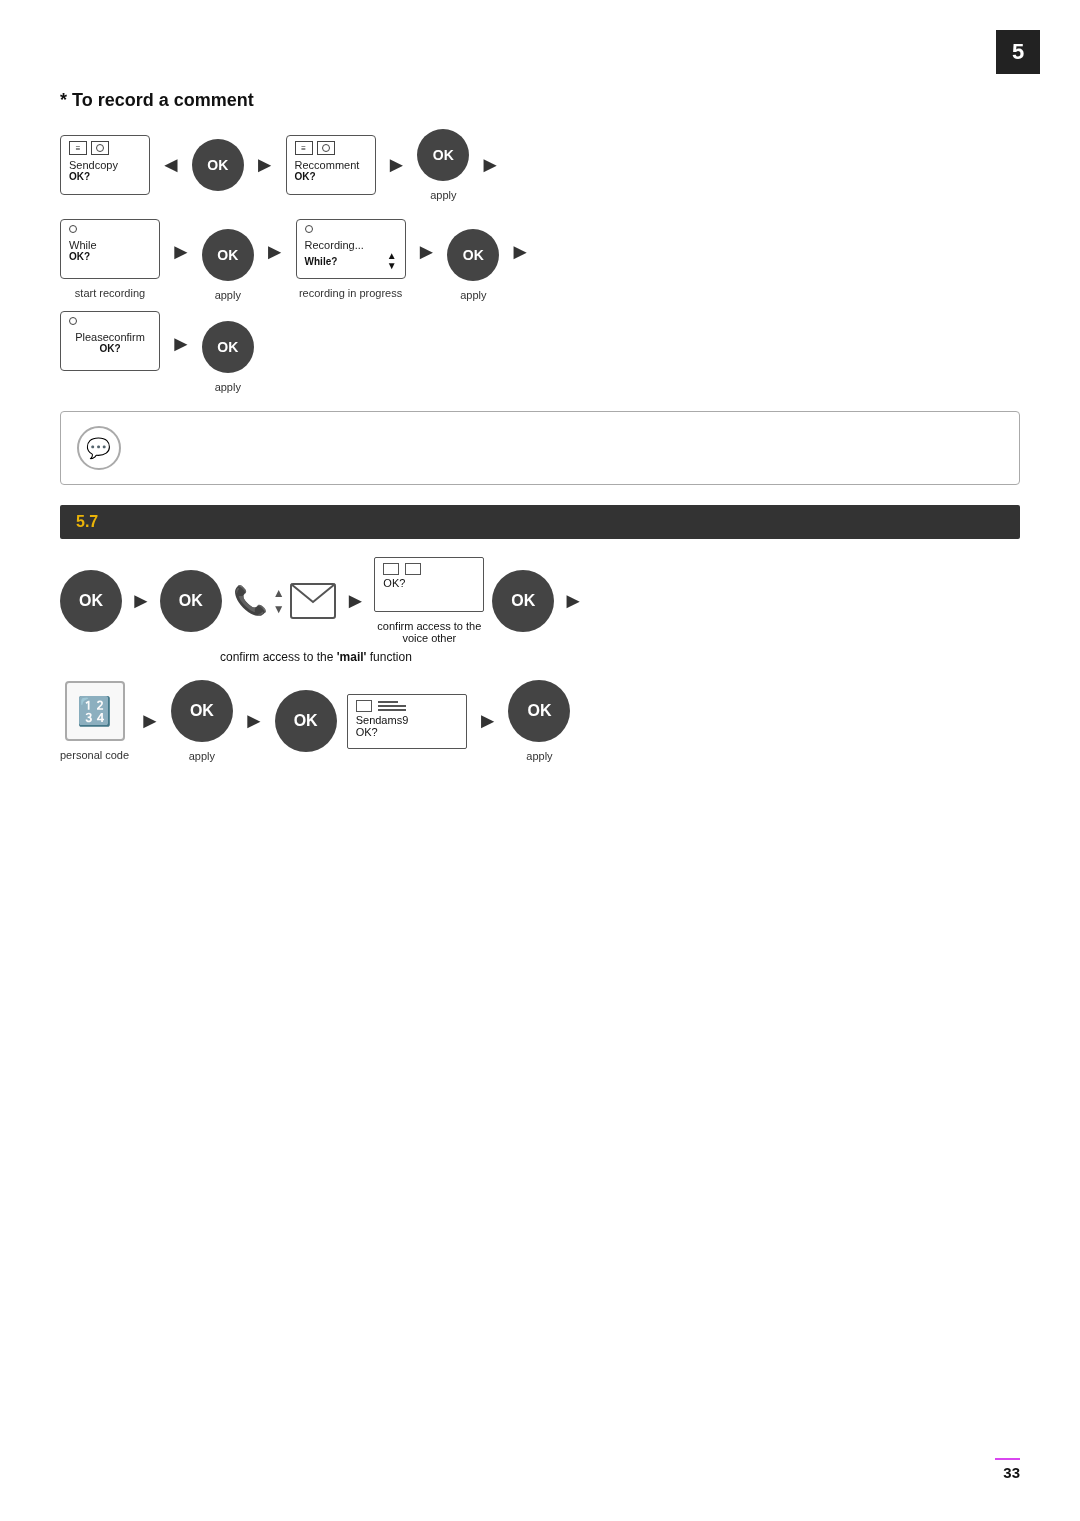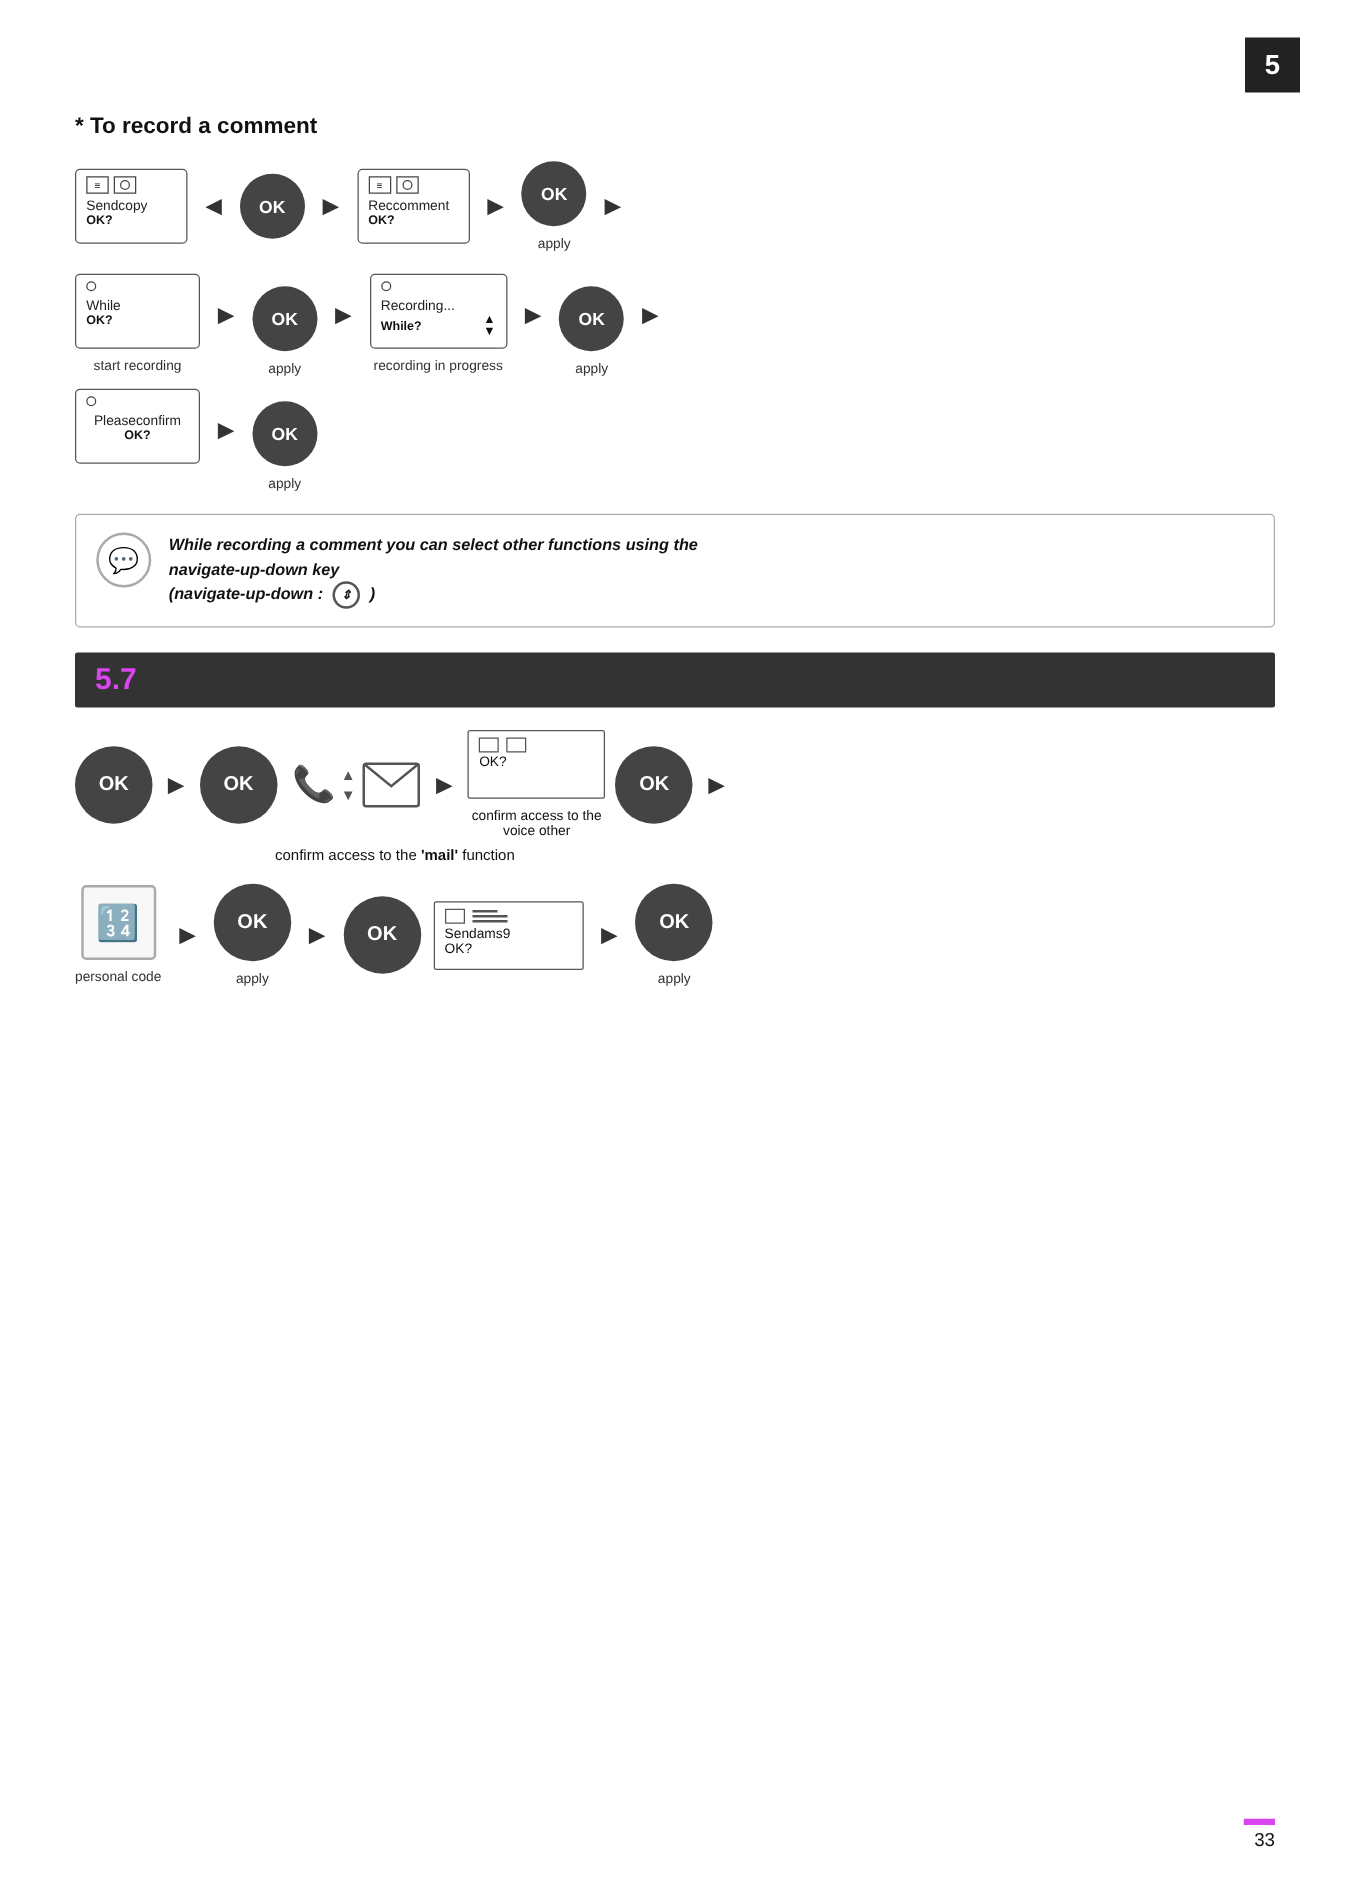--- a/index.html
+++ b/index.html
@@ -171,23 +171,23 @@
       background: #333;
       color: #fff;
       display: flex;
       align-items: center;
       gap: 14px;
       padding: 8px 16px;
       margin: 20px 0 18px 0;
       border-radius: 2px;
     }
     .section-number {
-      font-size: 24px;
-      font-weight: bold;
-      color: #d946ef;
+      font-size: 16px;
+      font-weight: bold;
+      color: #eab308;
     }
     .section-header-title {
       font-size: 17px;
       font-weight: bold;
       color: #fff;
     }
 
     
     .screen-box-wide {
       border: 1.5px solid #555;
@@ -221,22 +221,22 @@
       width: 28px;
       height: 2px;
       background: #555;
     }
 
     .page-bottom {
       position: absolute;
       bottom: 40px;
       right: 60px;
       font-size: 15px;
-      font-weight: normal;
-      border-top: 5px solid #d946ef;
+      font-weight: bold;
+      border-top: 2px solid #d946ef;
       padding-top: 4px;
       padding-left: 8px;
     }
 
     
     .updown-arrows {
       display: flex;
       flex-direction: column;
       align-items: center;
       font-size: 10px;
@@ -380,27 +380,20 @@
       <span>OK</span>
     </div>
     <div class="flow-label">apply</div>
   </div>
 </div>
 
 <div class="note-box">
   <div class="note-icon">
     <span>💬</span>
   </div>
-  <div class="note-text">
-    <span>While recording a comment you can select other functions using the</span><br>
-    <span>navigate-up-down key</span><br>
-    <span>(navigate-up-down : </span>
-    <span style="display:inline-flex; align-items:center; justify-content:center; width:22px; height:22px; border-radius:50%; border:2px solid #555; font-size:10px; margin: 0 4px; vertical-align:middle;">⇕</span>
-    <span> )</span>
-  </div>
 </div>
 
 <div class="section-header">
   <span class="section-number">5.7</span>
 </div>
 
 <div style="display:flex; align-items:center; gap:8px; flex-wrap:wrap; margin-bottom:6px;">
 
   <div class="flow-col">
     <div class="ok-btn large">

